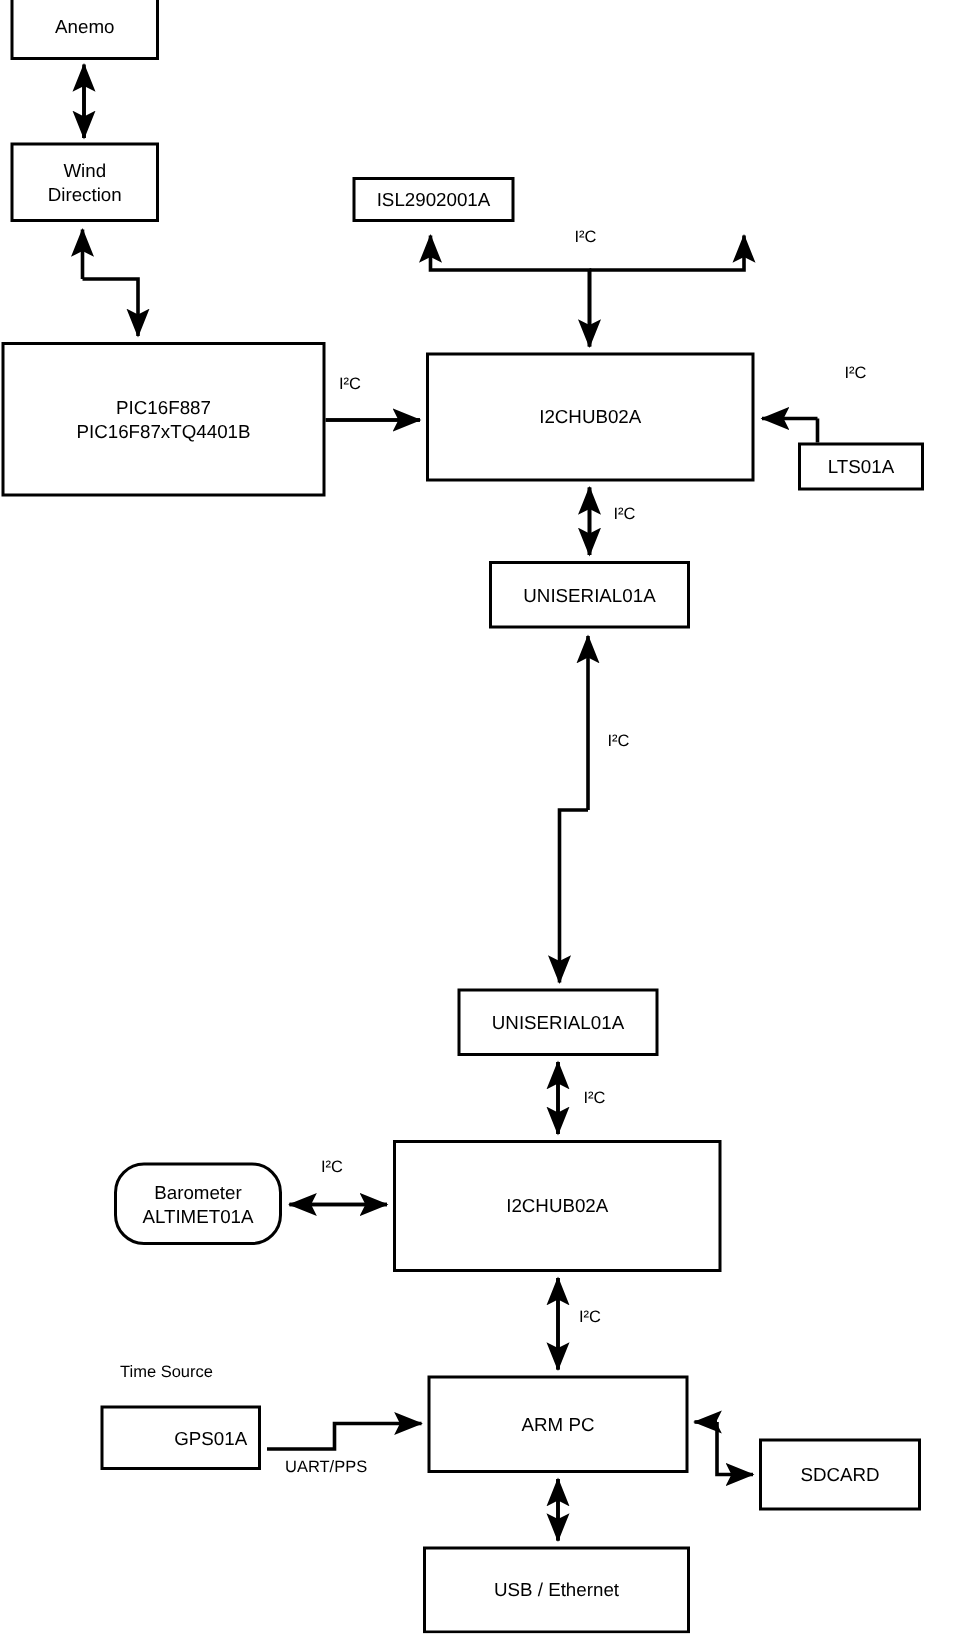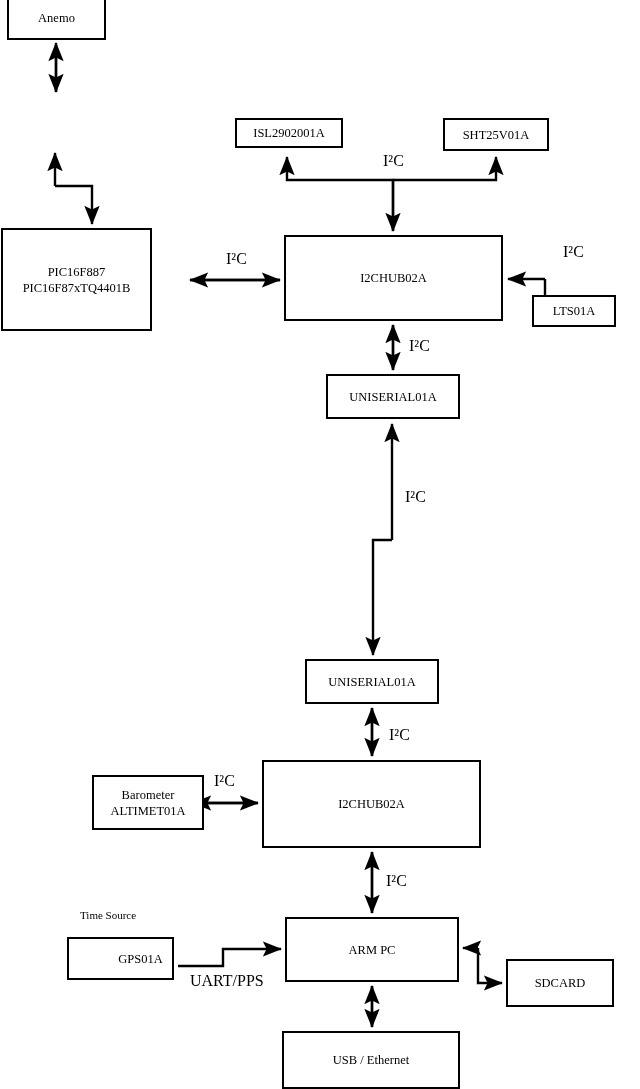--- a/index.html
+++ b/index.html
@@ -5,21 +5,21 @@
   html, body {
     margin: 0;
     padding: 0;
     background: #ffffff;
   }
   #diagram-root {
     position: relative;
     width: 640px;
     height: 1089px;
     background: #ffffff;
-    font-family: Liberation Serif, serif;
+    font-family: Liberation Sans, sans-serif;
     overflow: hidden;
   }
   svg.wires {
     position: absolute;
     left: 0;
     top: 0;
     width: 640px;
     height: 1089px;
     pointer-events: none;
   }
@@ -33,21 +33,21 @@
     justify-content: center;
     text-align: center;
     font-size: 12.5px;
     color: #000000;
     line-height: 1.28;
     white-space: pre-line;
     z-index: 2;
   }
   .edge-label {
     position: absolute;
-    font-size: 16px;
+    font-size: 11px;
     color: #000000;
     white-space: nowrap;
     z-index: 3;
     background: transparent;
   }
   .free-label {
     position: absolute;
     font-size: 11px;
     color: #000000;
     white-space: nowrap;
@@ -103,37 +103,38 @@
       <path d="M478,948 L463,948" marker-end="url(#ah)"></path>
       <path d="M478,948 L478,983 L502,983" marker-end="url(#ah)"></path>
 
       <line x1="372" y1="986" x2="372" y2="1027" marker-end="url(#ah)"></line>
       <line x1="372" y1="1027" x2="372" y2="986" marker-end="url(#ah)"></line>
     </g>
   </svg>
 
   <div class="node" style="left:7px;  top:-4px;   width:99px;  height:44px;">Anemo</div>
 
+  <div class="node" style="left:7px;  top:95px;   width:99px;  height:53px;">Wind
+Direction</div>
 
-  <div class="node" style="left:1px;  top:228px;  width:151px; height:103px;">PIC16F887
+  <div class="node" style="left:1px;  top:228px;  width:216px; height:103px;">PIC16F887
 PIC16F87xTQ4401B</div>
 
   <div class="node" style="left:235px;top:118px;  width:108px; height:30px;">ISL2902001A</div>
 
-  <div class="node" style="left:443px;top:118px;  width:106px; height:33px;">SHT25V01A</div>
 
   <div class="node" style="left:284px;top:235px;  width:219px; height:86px;">I2CHUB02A</div>
 
   <div class="node" style="left:532px;top:295px;  width:84px;  height:32px;">LTS01A</div>
 
   <div class="node" style="left:326px;top:374px;  width:134px; height:45px;">UNISERIAL01A</div>
 
   <div class="node" style="left:305px;top:659px;  width:134px; height:45px;">UNISERIAL01A</div>
 
-  <div class="node" style="left:92px; top:775px;  width:112px; height:55px;">Barometer
+  <div class="node" style="left:76px; top:775px;  width:112px; height:55px;border-radius:20px;">Barometer
 ALTIMET01A</div>
 
   <div class="node" style="left:262px;top:760px;  width:219px; height:88px;">I2CHUB02A</div>
 
   <div class="node" style="left:67px; top:937px;  width:107px; height:43px;padding-left:40px;">GPS01A</div>
 
   <div class="node" style="left:285px;top:917px;  width:174px; height:65px;">ARM PC</div>
 
   <div class="node" style="left:506px;top:959px;  width:108px; height:48px;">SDCARD</div>
 

